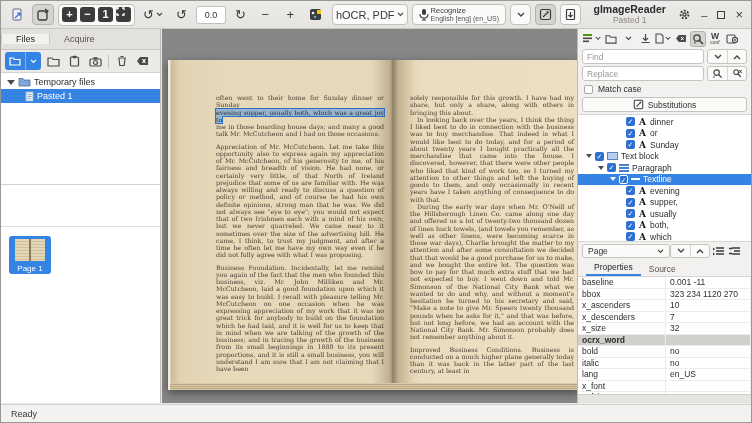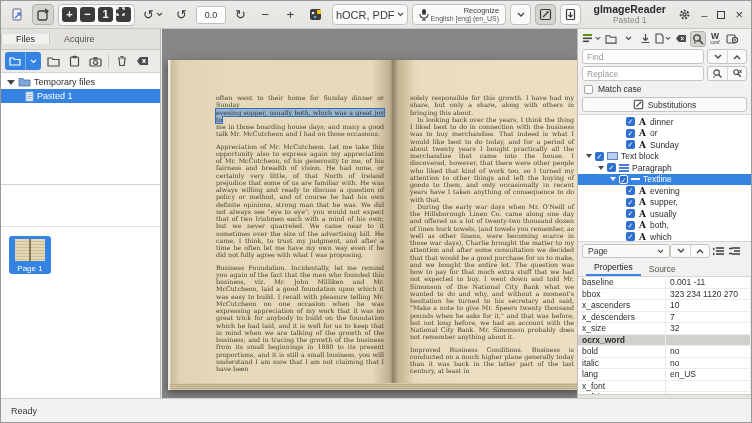--- a/index.html
+++ b/index.html
@@ -90,21 +90,21 @@
   .rp-tabs { display:flex; gap:0; padding:1px 8px 0 8px; height:16px; align-items:flex-end; }
   .rp-tab { padding:0 8px 2px 8px; font-size:8.5px; color:#56524e; }
   .rp-tab.active { color:#1f1f1f; border-bottom:2px solid #3584e4; }
   .ptable { background:#fff; border-top:1px solid #d8d6d2; font-size:8.5px; height:127px; }
   .prow { display:grid; grid-template-columns:88px 1fr; height:11.5px; border-bottom:1px solid #ececea; align-items:center; }
   .prow > div { padding:0 4px; overflow:hidden; white-space:nowrap; border-right:1px solid #ececea; height:100%; display:flex; align-items:center; }
   .prow.hdr { background:#d2d0cd; font-weight:bold; }
   .rp-bottom { position:absolute; left:0; right:0; bottom:0; height:9px; background:#e6e4e1; border-top:1px solid #cfcdca; }
 
   
-  .statusbar { position:absolute; left:0; right:0; bottom:0; height:24px; background:#f3f2f0; border-top:1px solid #d3d1ce; display:flex; align-items:center; padding-left:10px; font-size:9px; color:#3a3a3a; }
+  .statusbar { position:absolute; left:0; right:0; bottom:0; height:18px; background:#f3f2f0; border-top:1px solid #d3d1ce; display:flex; align-items:center; padding-left:10px; font-size:9px; color:#3a3a3a; }
 
   svg { display:block; }
 </style>
 </head>
 <body>
 
 <div class="window">
 
   <div class="headerbar">
     <div class="hb-btn">
@@ -160,21 +160,21 @@
       <span style="font-size:11px;">hOCR, PDF</span>
       <svg width="7" height="5" viewBox="0 0 8 6">
           <path d="M1 1l3 3 3-3" fill="none" stroke="#444" stroke-width="1.4"></path>
         </svg>
     </div>
     <div class="hb-btn framed" style="padding:0 6px;">
       <svg width="10" height="13" viewBox="0 0 10 13">
           <rect x="3" y="1" width="4" height="6" rx="2" fill="#3a3a3a"></rect>
           <path d="M1 6c0 3 2 4 4 4s4-1 4-4 M5 10v2 M3 12h4" stroke="#3a3a3a" stroke-width="1.1" fill="none"></path>
         </svg>
-      <span style="display:flex;flex-direction:column;align-items:flex-end;line-height:1.05;">
+      <span style="display:flex;flex-direction:column;align-items:flex-start;line-height:1.05;">
         <span style="font-size:7.5px;">Recognize</span>
         <span style="font-size:7px;color:#555;">English [eng] (en_US)</span>
       </span>
     </div>
     <div class="hb-btn framed">
       <svg width="8" height="6" viewBox="0 0 8 6">
           <path d="M1 1l3 3 3-3" fill="none" stroke="#444" stroke-width="1.4"></path>
         </svg>
     </div>
     <div class="hb-btn toggled">

